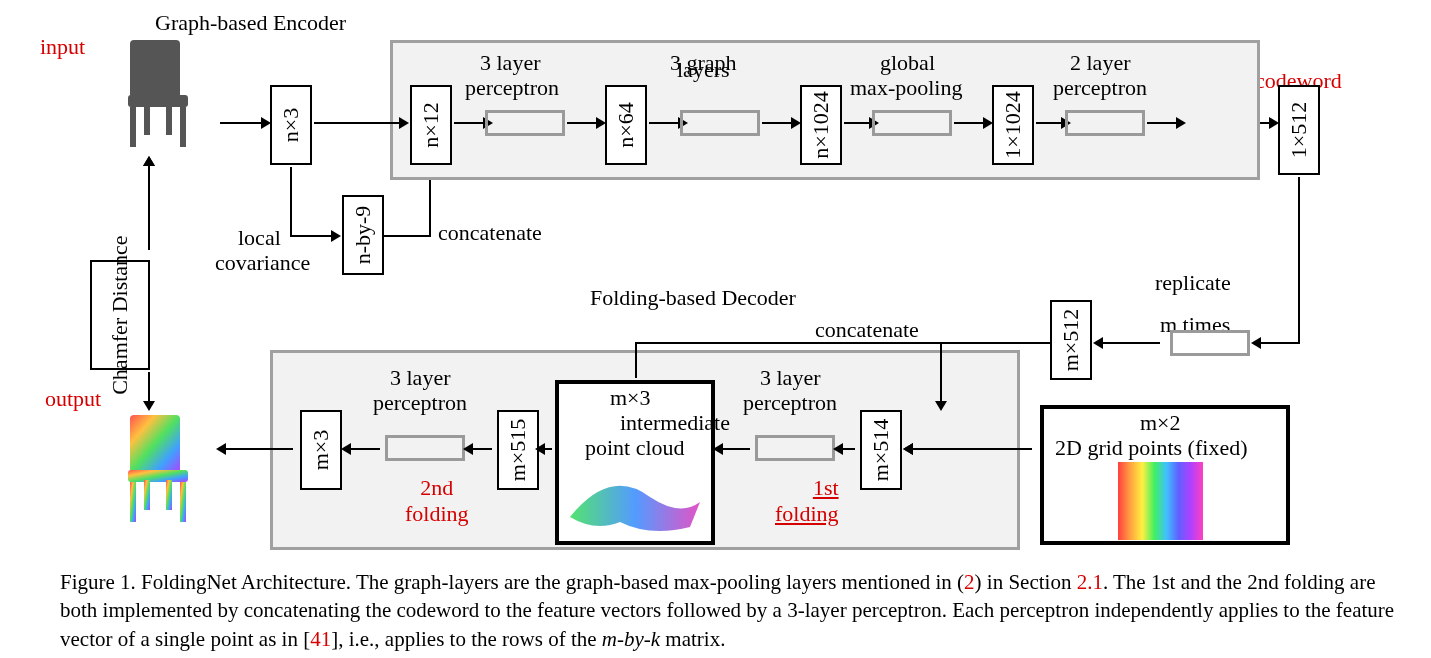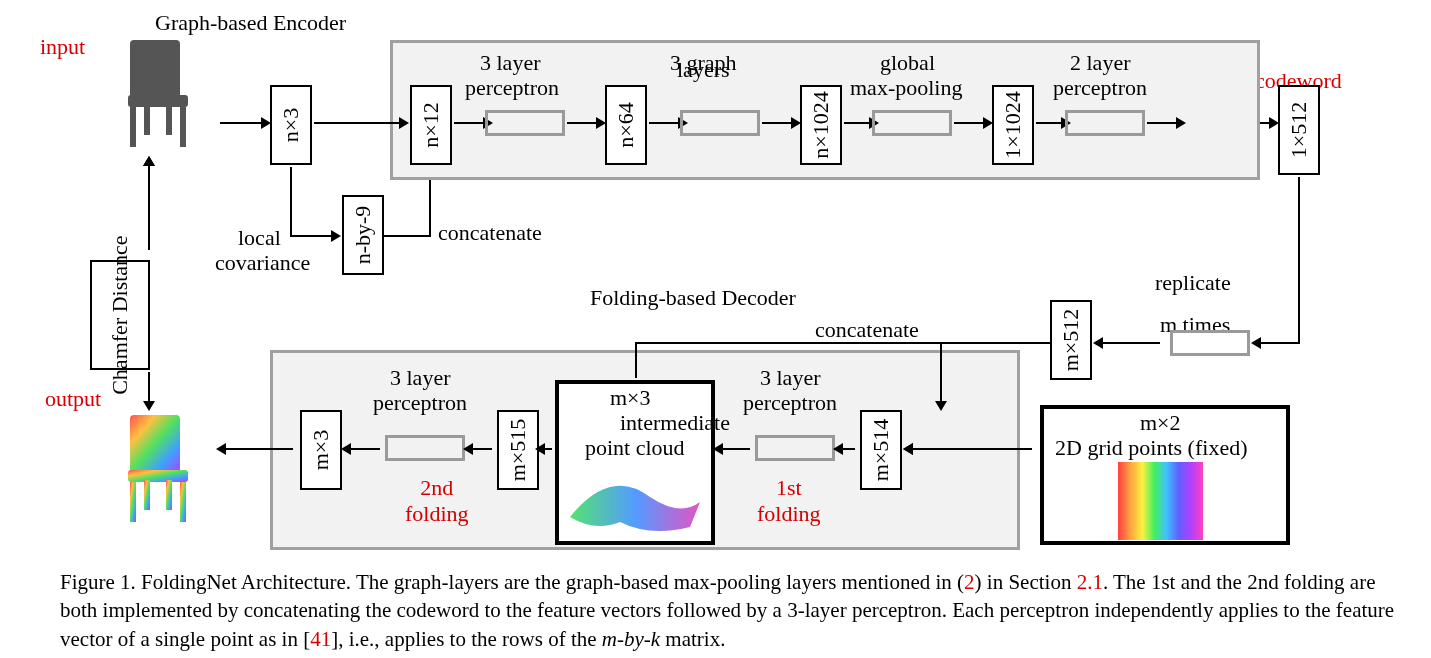--- a/index.html
+++ b/index.html
@@ -228,21 +228,21 @@
 
   <div class="arrow hline" style="left:880px; top:332px; width:110px;"></div>
   <div class="arrow vline down" style="left:880px; top:332px; height:60px;"></div>
   <div class="arrow hline left" style="left:852px; top:438px; width:28px;"></div>
 
   <div class="arrow hline left" style="left:852px; top:438px; width:120px;"></div>
 
   <div class="label" style="left:700px; top:355px;">3 layer</div>
   <div class="label" style="left:683px; top:380px;">perceptron</div>
   <div class="proc" style="left:695px; top:425px;"></div>
-  <div class="label red" style="left:697px; top:465px; text-align:center;">1st
+  <div class="label red" style="left:715px; top:465px; text-align:right;text-decoration:underline;">1st
 folding</div>
   <div class="arrow hline left" style="left:782px; top:438px; width:13px;"></div>
   <div class="arrow hline left" style="left:662px; top:438px; width:28px;"></div>
 
   <div class="thick" style="left:495px; top:370px; width:160px; height:165px;"></div>
   <div class="label" style="left:550px; top:375px;">m×3</div>
   <div class="label" style="left:518px; top:400px;margin-left:42px;">intermediate</div>
   <div class="label" style="left:525px; top:425px;">point cloud</div>
   <svg style="position:absolute; left:500px; top:452px;" width="150" height="80">
     <defs>

